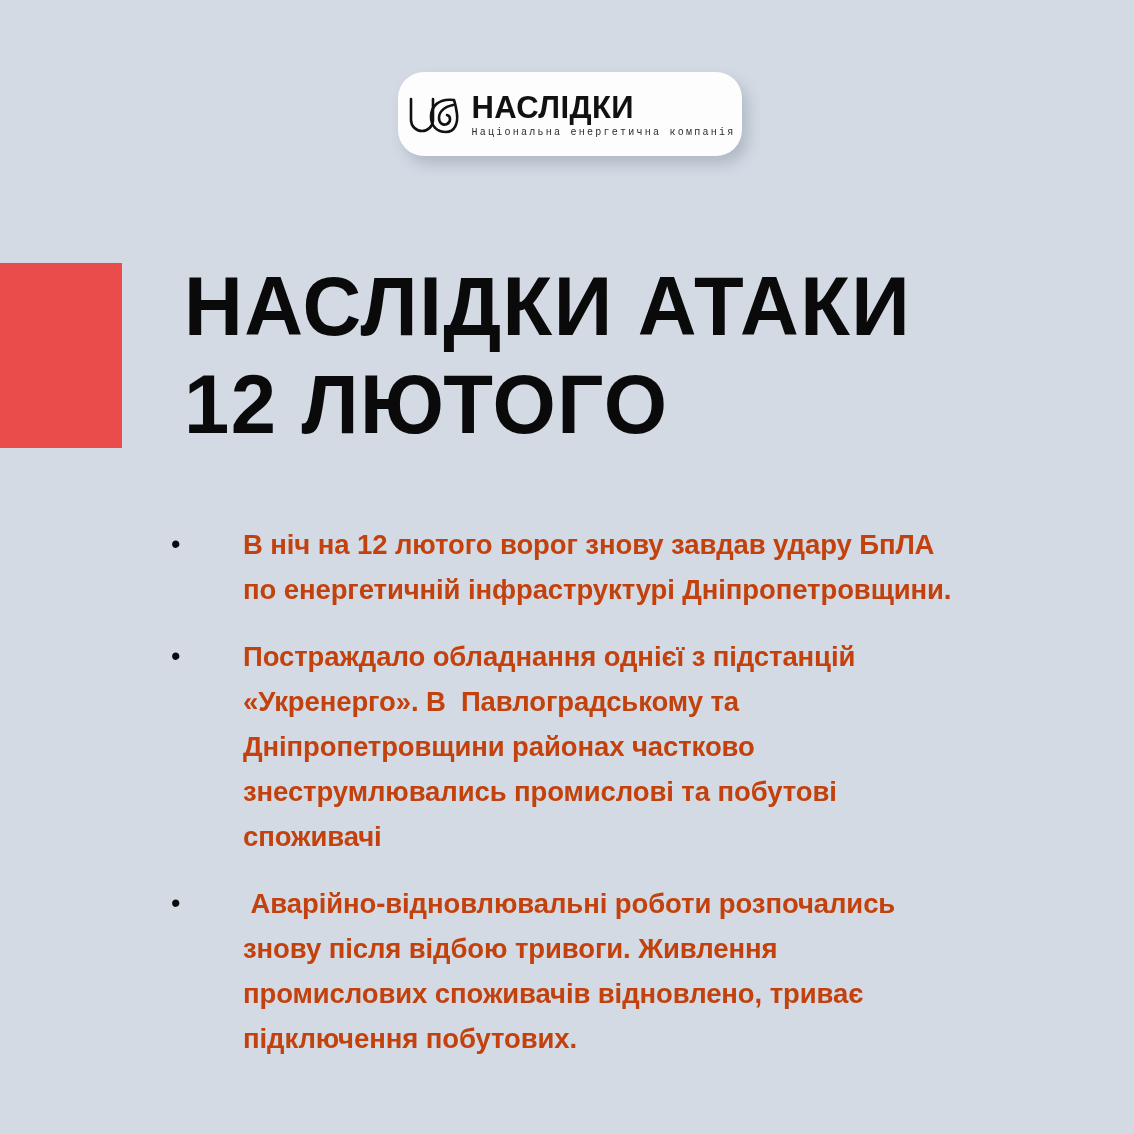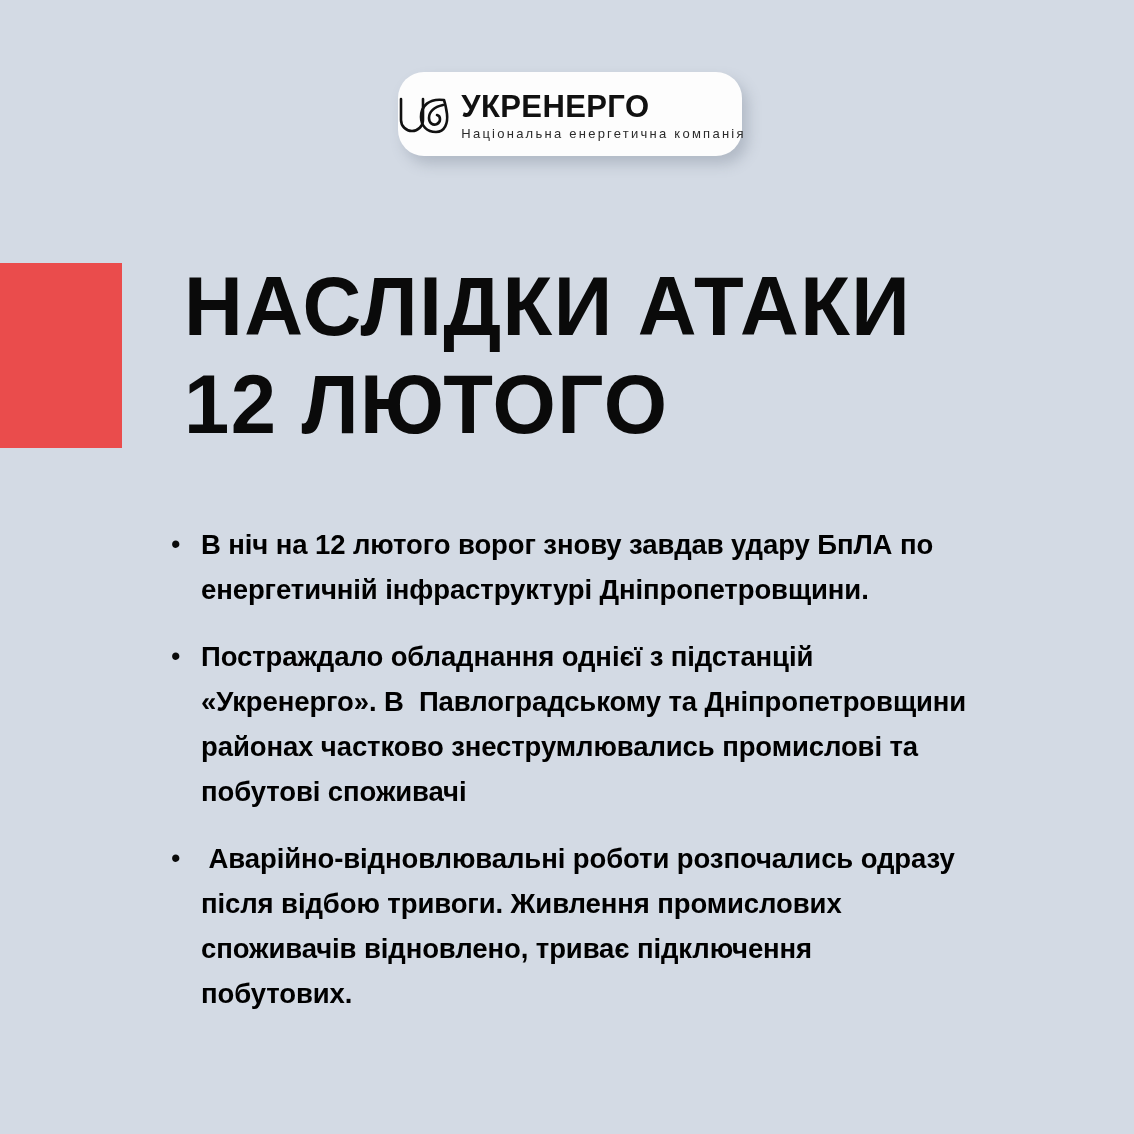--- a/index.html
+++ b/index.html
@@ -48,22 +48,22 @@
   }
   .logo-wordmark {
     font-family: "Liberation Sans", sans-serif;
     font-weight: bold;
     font-size: 31px;
     letter-spacing: 0.4px;
     color: #111111;
     line-height: 1;
   }
   .logo-tagline {
-    font-family: Liberation Sans, sans-serif;
-    font-size: 13px;
+    font-family: Liberation Mono, monospace;
+    font-size: 10px;
     letter-spacing: 2.25px;
     color: #2b2b2b;
     line-height: 1;
     margin-top: 5px;
     white-space: nowrap;
   }
 
   
   .red-block {
     position: absolute;
@@ -113,23 +113,24 @@
     color: #0a0a0a;
     text-align: left;
     padding-left: 3px;
   }
   .bullet-text {
     flex: 1 1 auto;
     font-family: "Liberation Sans", sans-serif;
     font-weight: bold;
     font-size: 27.5px;
     line-height: 45px;
-    color: #000000;
+    color: #c2410c;
     letter-spacing: -0.1px;
     white-space: pre-wrap;
+    margin-left: 42px;
   }
   .bullet-item.wide .bullet-text {
     max-width: 760px;
   }
 </style>
 </head>
 <body>
 
 <div class="logo-card">
   <div class="logo-inner">
@@ -137,21 +138,21 @@
       <g fill="none" stroke="#111111" stroke-width="5.2" stroke-linecap="round" stroke-linejoin="round">
 
         <path d="M14 14 L14 56 A22 22 0 0 0 58 56 L58 14"></path>
 
         <path d="M100 16 C70 12 54 28 54 50 C54 68 66 80 84 80 C102 80 108 62 106 44 C104 30 102 22 100 16 Z"></path>
 
         <path d="M98 26 C80 30 70 40 70 52 C70 62 78 68 86 64 C94 60 94 48 86 46"></path>
       </g>
     </svg>
     <div class="logo-text-block">
-      <div class="logo-wordmark">УКРЕНЕРГО</div>
+      <div class="logo-wordmark">НАСЛІДКИ</div>
       <div class="logo-tagline">Національна енергетична компанія</div>
     </div>
   </div>
 </div>
 
 <div class="red-block"></div>
 
 <div class="headline">
   <div class="headline-line">НАСЛІДКИ АТАКИ</div>
   <div class="headline-line">12 ЛЮТОГО</div>
@@ -164,16 +165,16 @@
     <div class="bullet-text">В ніч на 12 лютого ворог знову завдав удару БпЛА по енергетичній інфраструктурі Дніпропетровщини.</div>
   </div>
 
   <div class="bullet-item">
     <div class="bullet-marker">•</div>
     <div class="bullet-text">Постраждало обладнання однієї з підстанцій «Укренерго». В  Павлоградському та Дніпропетровщини районах частково знеструмлювались промислові та побутові споживачі</div>
   </div>
 
   <div class="bullet-item wide">
     <div class="bullet-marker">•</div>
-    <div class="bullet-text"> Аварійно-відновлювальні роботи розпочались одразу після відбою тривоги. Живлення промислових споживачів відновлено, триває підключення побутових.</div>
+    <div class="bullet-text"> Аварійно-відновлювальні роботи розпочались знову після відбою тривоги. Живлення промислових споживачів відновлено, триває підключення побутових.</div>
   </div>
 
 </div>
 
 </body></html>

